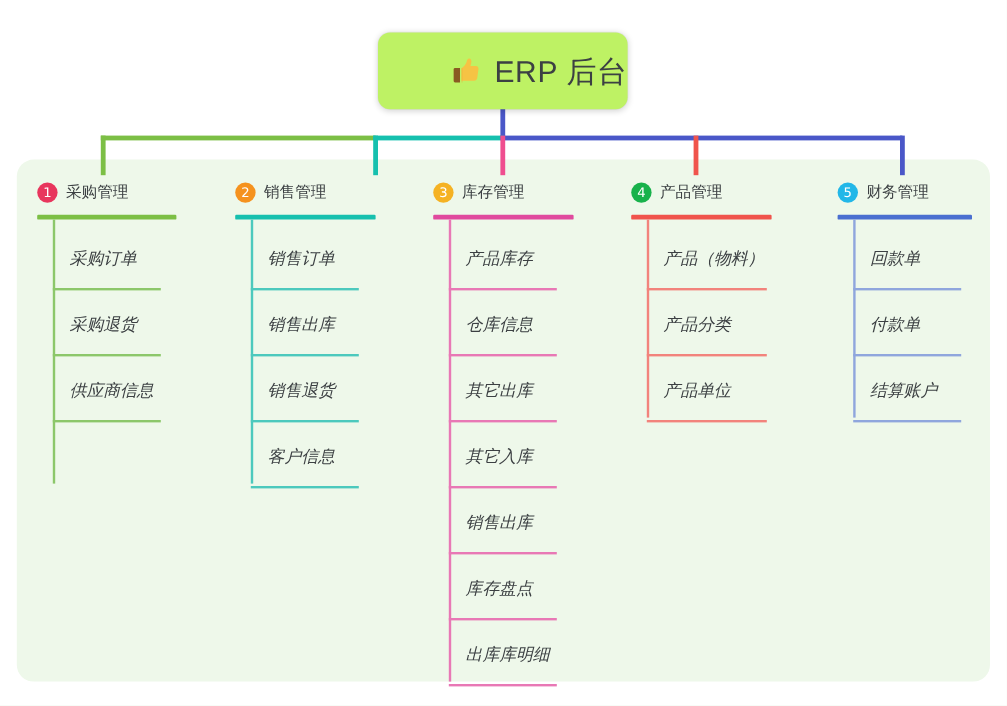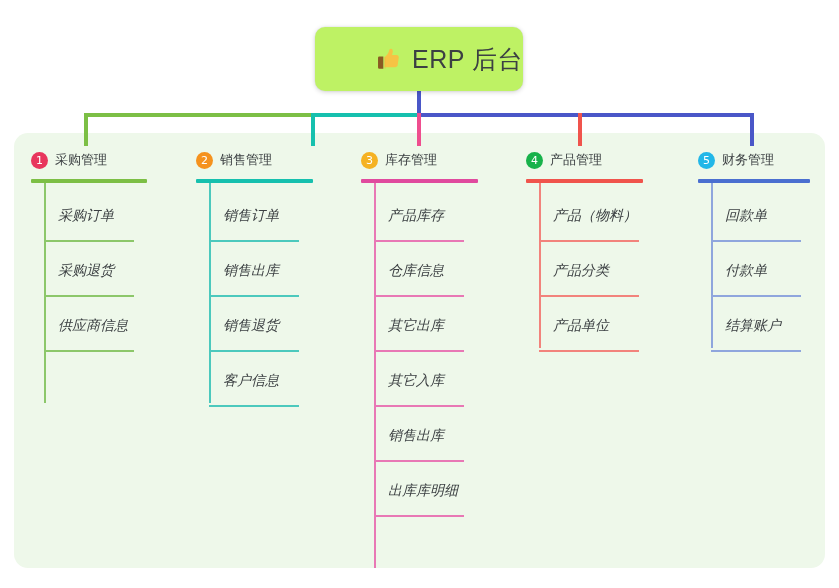--- a/index.html
+++ b/index.html
@@ -175,20 +175,24 @@
       </div>
       <div class="leaf">
         <span class="leaf-label">其它入库</span>
         <div class="leaf-rule" style="background: rgb(232, 120, 181); width: 90px;"></div>
       </div>
       <div class="leaf">
         <span class="leaf-label">销售出库</span>
         <div class="leaf-rule" style="background: rgb(232, 120, 181); width: 90px;"></div>
       </div>
       <div class="leaf">
+        <span class="leaf-label">库存盘点</span>
+        <div class="leaf-rule" style="background: rgb(232, 120, 181); width: 90px;"></div>
+      </div>
+      <div class="leaf">
         <span class="leaf-label">出库库明细</span>
         <div class="leaf-rule" style="background: rgb(232, 120, 181); width: 90px;"></div>
       </div>
     </div>
   </div>
 <div class="column" id="col-4">
     <div class="col-head">
       <span class="badge" style="background: rgb(24, 178, 75);">4</span>
       <span class="col-title">产品管理</span>
     </div>

